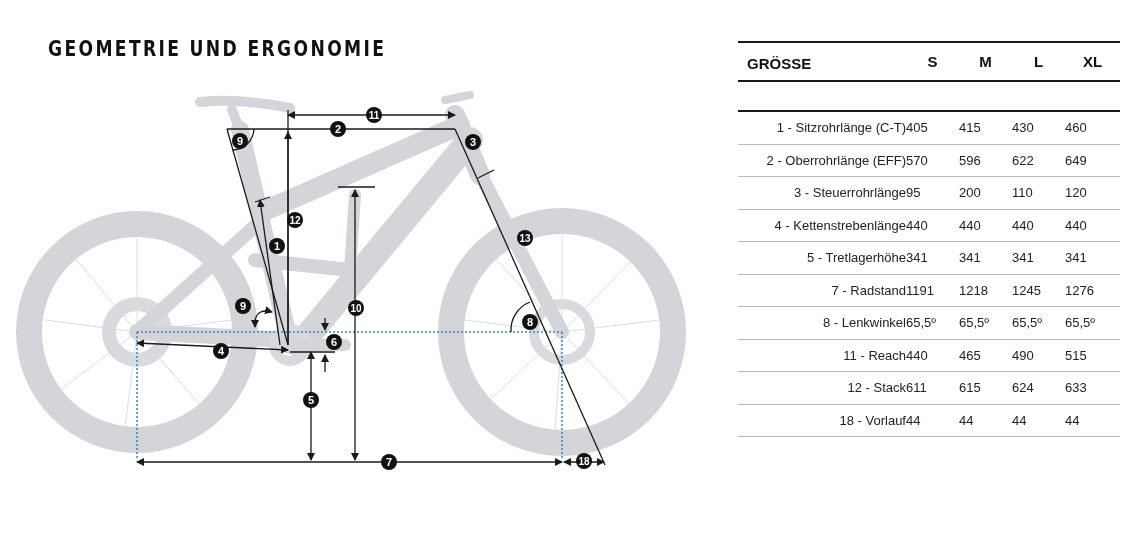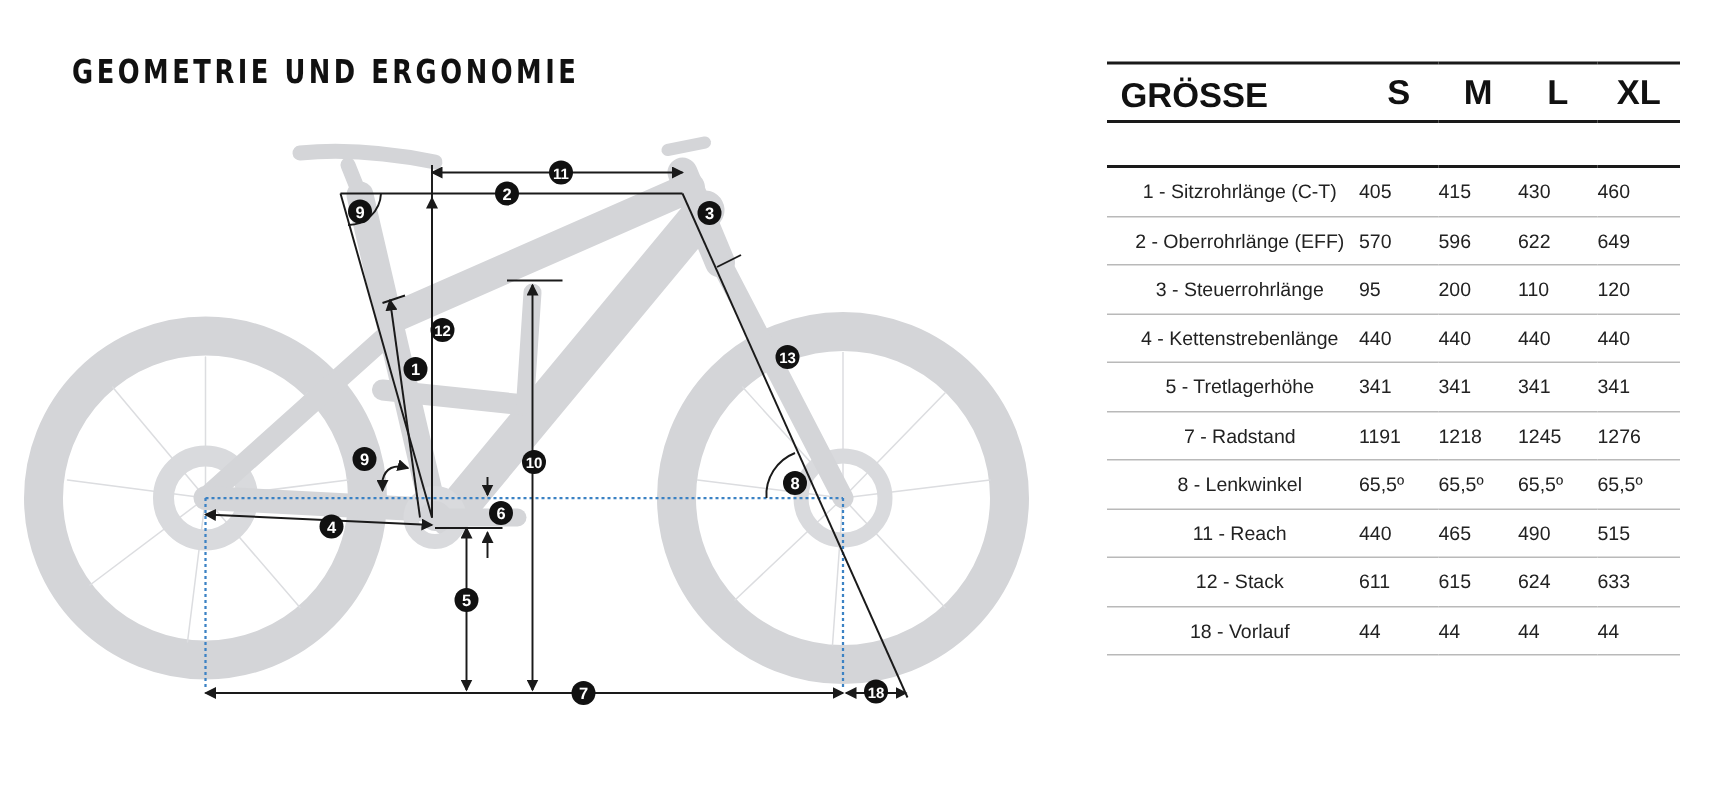--- a/index.html
+++ b/index.html
@@ -6,26 +6,26 @@
   body { width:1139px; height:534px; position:relative; overflow:hidden; font-family:"Liberation Sans", sans-serif; color:#1a1a1a; }
   .title {
     position:absolute; left:48px; top:36px; margin:0;
     font-family:"DejaVu Sans", sans-serif; font-weight:bold;
     font-size:22px; letter-spacing:3px; transform:scaleX(0.78); transform-origin:left top;
     color:#111;
   }
   .diagram { position:absolute; left:0; top:70px; width:730px; height:464px; }
   .geo-table { position:absolute; left:738px; top:41px; width:382px; border-collapse:collapse; }
   .geo-table th, .geo-table td { padding:0; }
-  .hdr-row th { height:33px; border-top:2px solid #1a1a1a; border-bottom:2px solid #1a1a1a; font-size:23px; font-weight:bold; color:#111; vertical-align:middle; }
+  .hdr-row th { height:33px; border-top:2px solid #1a1a1a; border-bottom:2px solid #1a1a1a; font-size:15px; font-weight:bold; color:#111; vertical-align:middle; }
   .hdr-row th.lbl { text-align:left; padding-left:9px; padding-top:4px; }
   .hdr-row th.sz { text-align:center; }
   .spacer-row td { height:28px; border-bottom:2px solid #1a1a1a; }
   .data-row td { height:31.5px; border-bottom:1px solid #b9b9b9; font-size:13px; color:#222; vertical-align:middle; }
-  .data-row td.lbl { padding-left:9px; text-align:center; }
+  .data-row td.lbl { padding-left:9px; text-align:right; }
   .data-row td.val { text-align:left; }
   col.c-lbl { width:168px; } col.c-s { width:53px; } col.c-m { width:53px; } col.c-l { width:53px; } col.c-xl { width:55px; }
 </style>
 </head>
 <body>
 
 <h1 class="title">GEOMETRIE UND ERGONOMIE</h1>
 
 <svg class="diagram" viewBox="0 70 730 464" xmlns="http://www.w3.org/2000/svg">
   <defs>

